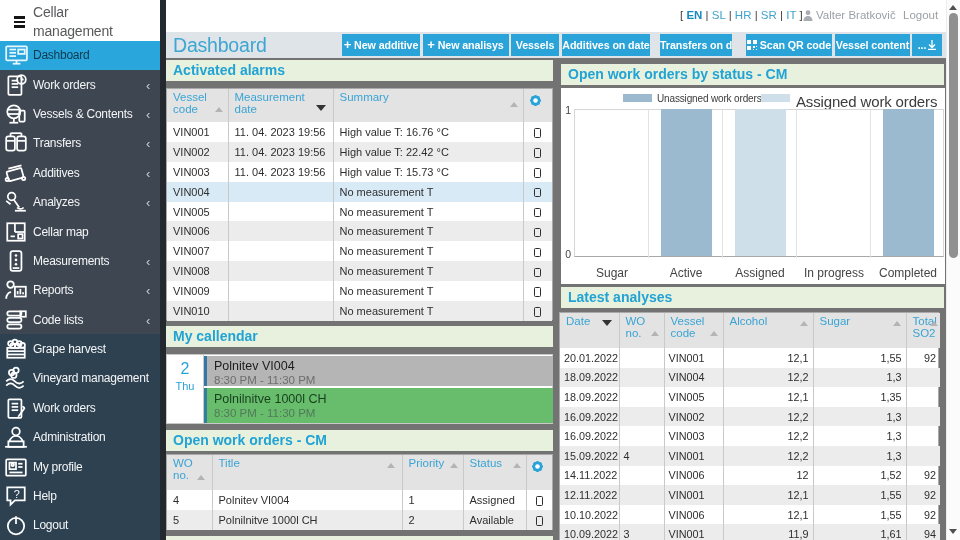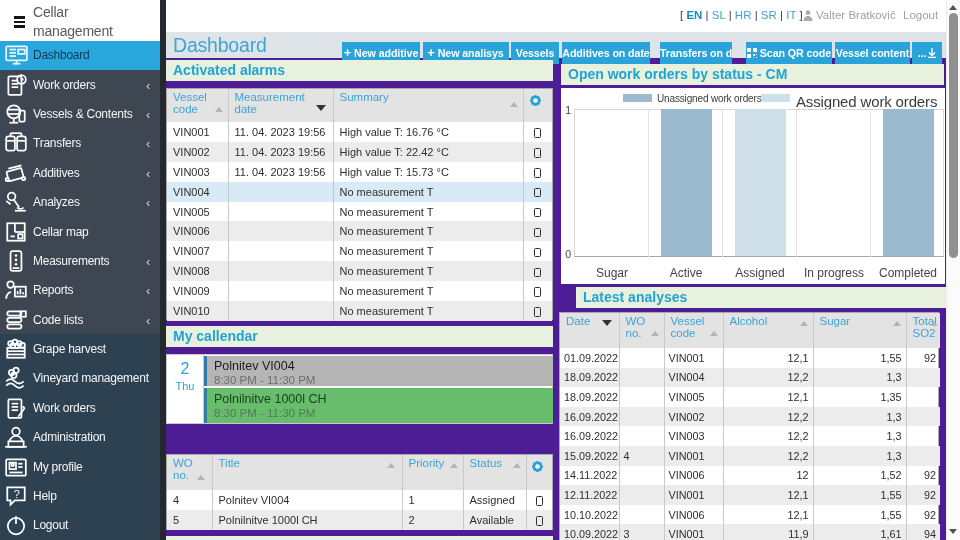--- a/index.html
+++ b/index.html
@@ -14,26 +14,26 @@
 #sidetitle { position:absolute; left:33px; top:3px; font-size:14px; line-height:18.5px; color:#58595b; letter-spacing:-0.2px; }
 .mi { position:absolute; left:0; width:160px; height:29.4px; color:#f4f5f6; font-size:12px; letter-spacing:-0.25px; }
 .mi .lbl { position:absolute; left:33px; top:50%; transform:translateY(-50%); white-space:nowrap; }
 .mi .ico { position:absolute; left:4px; top:50%; transform:translateY(-50%); width:24px; height:24px; }
 .mi .chev { position:absolute; right:10px; top:50%; transform:translateY(-50%); color:#c9ccd0; font-size:13px; }
 .mi.sel { background:#29a7dc; color:#0e3950; }
 .mi.low { background:#2d4151; }
 
 
 #strip { position:absolute; left:160px; top:0; width:6px; height:540px; background:#23292f; }
-#main { position:absolute; left:166px; top:0; width:794px; height:540px; background:#4c1d95; }
+#main { position:absolute; left:166px; top:0; width:794px; height:540px; background:#737373; }
 #topbar { position:absolute; left:0; top:0; width:794px; height:32px; background:#ffffff; }
 #topbar .t { position:absolute; top:9px; font-size:12px; white-space:nowrap; }
 #toolbar { position:absolute; left:0; top:32px; width:794px; height:26px; background:#dee4e8; }
 #pagetitle { position:absolute; left:7px; top:2px; font-size:19.5px; color:#3ea6d2; letter-spacing:-0.2px; }
-.btn { position:absolute; top:1.5px; height:22.5px; background:#29a3d8; color:#fff; font-size:10.7px; font-weight:bold; text-align:center; line-height:22.5px; white-space:nowrap; overflow:hidden; letter-spacing:-0.1px;margin-top:8px; }
+.btn { position:absolute; top:1.5px; height:22.5px; background:#29a3d8; color:#fff; font-size:10.7px; font-weight:bold; text-align:center; line-height:22.5px; white-space:nowrap; overflow:hidden; letter-spacing:-0.1px; }
 
 
 .sbar { position:absolute; background:#e7f1de; height:21px; }
 .sbar span { position:absolute; left:7px; top:2px; font-size:14px; font-weight:bold; color:#22a3d3; }
 
 
 .grid { position:absolute; border:1px solid #a9a9a9; background:#fff; }
 .grid table { border-collapse:collapse; table-layout:fixed; width:100%; }
 .grid th { background:#e3e3e3; color:#3aa4d4; font-weight:normal; font-size:11.5px; text-align:left; vertical-align:top; padding:2px 4px 0 6px; position:relative; }
 .grid td { font-size:11px; color:#2e2e2e; padding:0 4px 0 6px; overflow:hidden; white-space:nowrap; }
@@ -405,20 +405,23 @@
     <div class="ev" style="top:1px;height:29.5px;background:#b5b5b5;border-left-color:#3578a5">
       <div class="t1">Polnitev VI004</div>
       <div class="t2">8:30 PM - 11:30 PM</div>
     </div>
     <div class="ev" style="top:32.5px;height:35px;background:#68bd6c;border-left-color:#31809b">
       <div class="t1" style="color:#173f1e;margin-top:4px">Polnilnitve 1000l CH</div>
       <div class="t2" style="color:#52795a">8:30 PM - 11:30 PM</div>
     </div>
   </div>
 
+  <div class="sbar" style="left:0;top:430px;width:387px">
+      <span>Open work orders - CM</span>
+    </div>
 
   <div class="grid" id="t2" style="left:0;top:454px;width:387px;height:76px">
     <table>
       <colgroup>
           <col style="width:45px">
           <col style="width:190px">
           <col style="width:61px">
           <col style="width:63px">
           <col style="width:26px">
         </colgroup>
@@ -477,21 +480,21 @@
     </div>
     <div style="position:absolute;left:0px;top:16px;width:10px;text-align:right;font-size:10.5px;color:#444">1</div>
     <div style="position:absolute;left:0px;top:160px;width:10px;text-align:right;font-size:10.5px;color:#444">0</div>
     <div class="xlab" style="left:16px">Sugar</div>
     <div class="xlab" style="left:90px">Active</div>
     <div class="xlab" style="left:164px">Assigned</div>
     <div class="xlab" style="left:238px">In progress</div>
     <div class="xlab" style="left:312px">Completed</div>
   </div>
 
-  <div class="sbar" style="left:410px;top:287px;width:383px">
+  <div class="sbar" style="left:395px;top:287px;width:383px">
       <span>Latest analyses</span>
     </div>
 
   <div class="grid" id="t3" style="left:393px;top:312px;width:380px;height:228px;border-bottom:none">
     <table>
       <colgroup>
           <col style="width:59px">
           <col style="width:45px">
           <col style="width:59px">
           <col style="width:90px">
@@ -503,21 +506,21 @@
         <th>Date<i class="dn" style="left:42px;top:7px"></i></th>
         <th>WO<br>no.<i class="up" style="right:5px;top:18px"></i></th>
         <th>Vessel<br>code<i class="up" style="right:5px;top:18px"></i></th>
         <th>Alcohol<i class="up" style="right:5px;top:8px"></i></th>
         <th>Sugar<i class="up" style="right:5px;top:8px"></i></th>
         <th>Total<br>SO2<i class="up" style="right:2px;top:8px"></i></th>
       </tr>
     </tbody>
         <tbody>
           <tr style="height: 19.6px;">
-            <td>01.09.2022</td>
+            <td>20.01.2022</td>
             <td></td>
             <td>VIN001</td>
             <td class="num">12,1</td>
             <td class="num">1,55</td>
             <td class="num">92</td>
           </tr>
           <tr class="alt" style="height: 19.6px;">
             <td>18.09.2022</td>
             <td></td>
             <td>VIN004</td>

